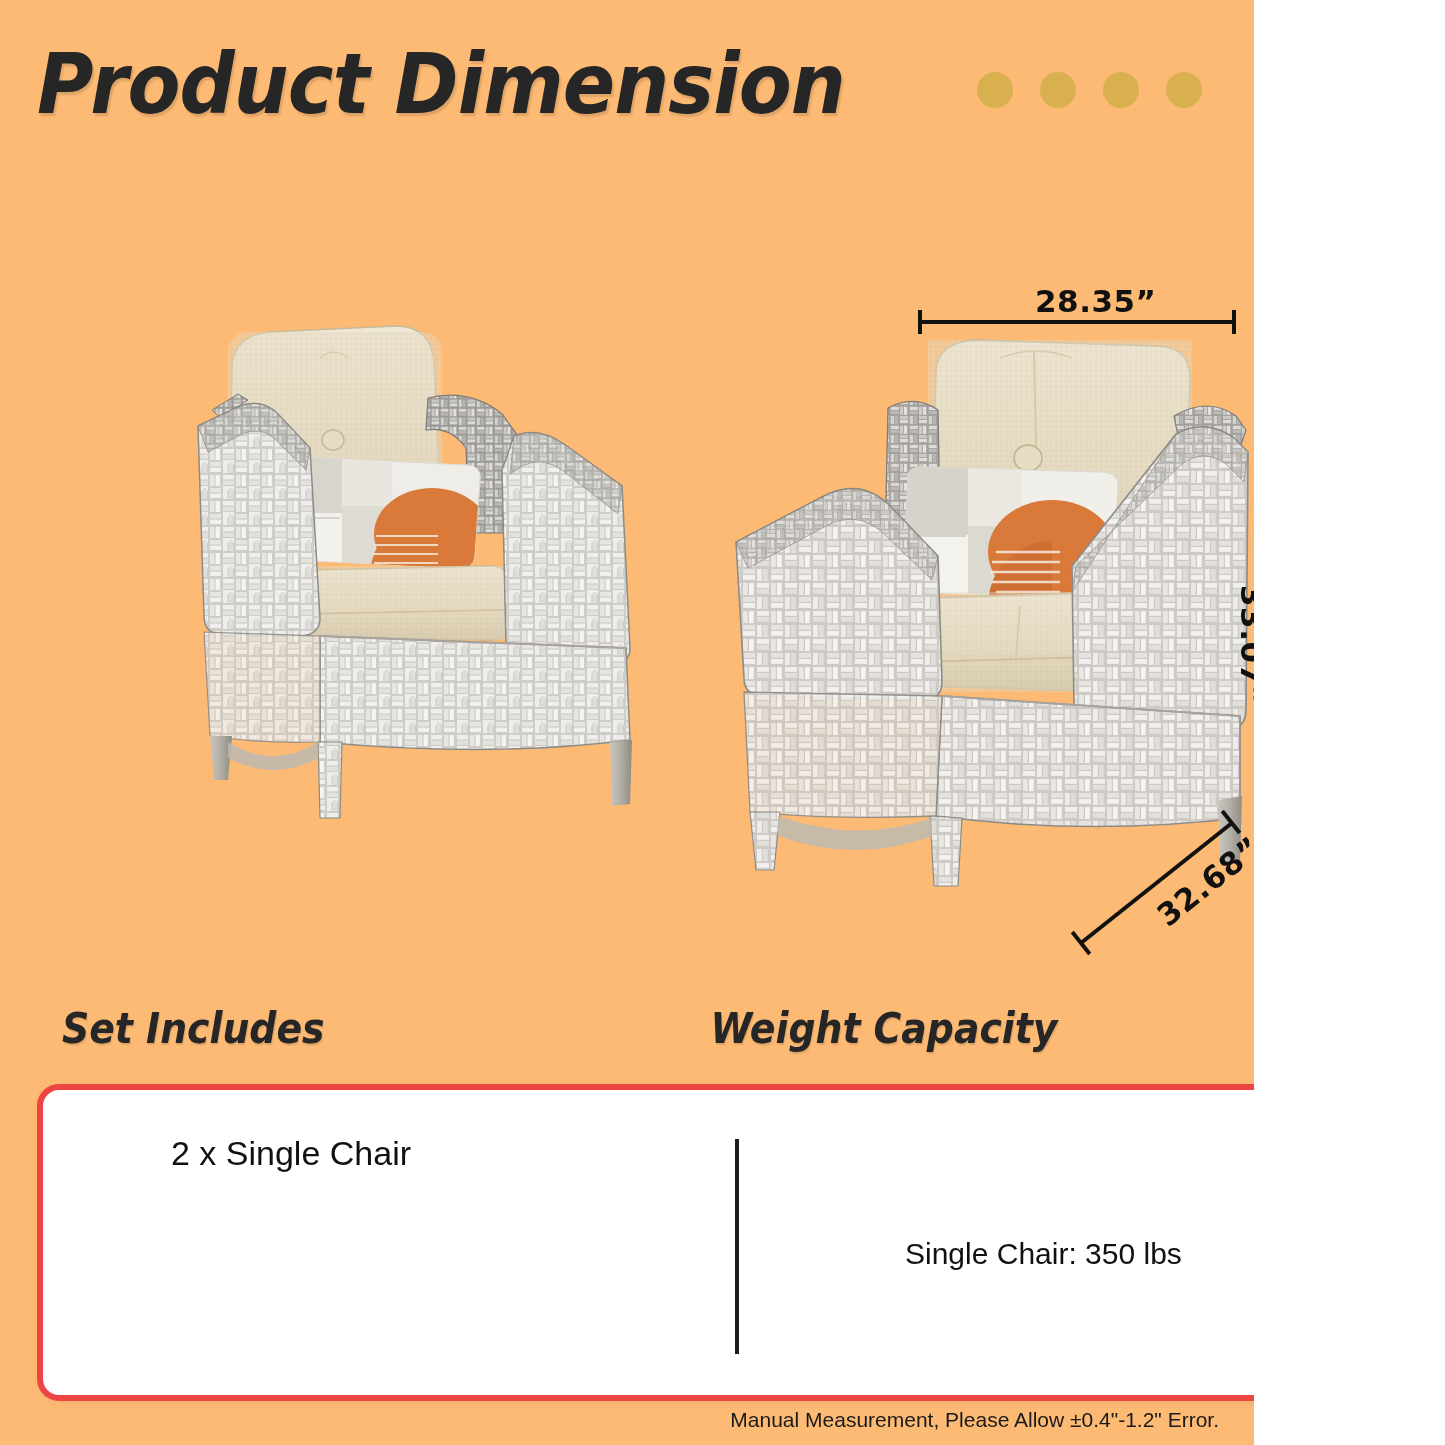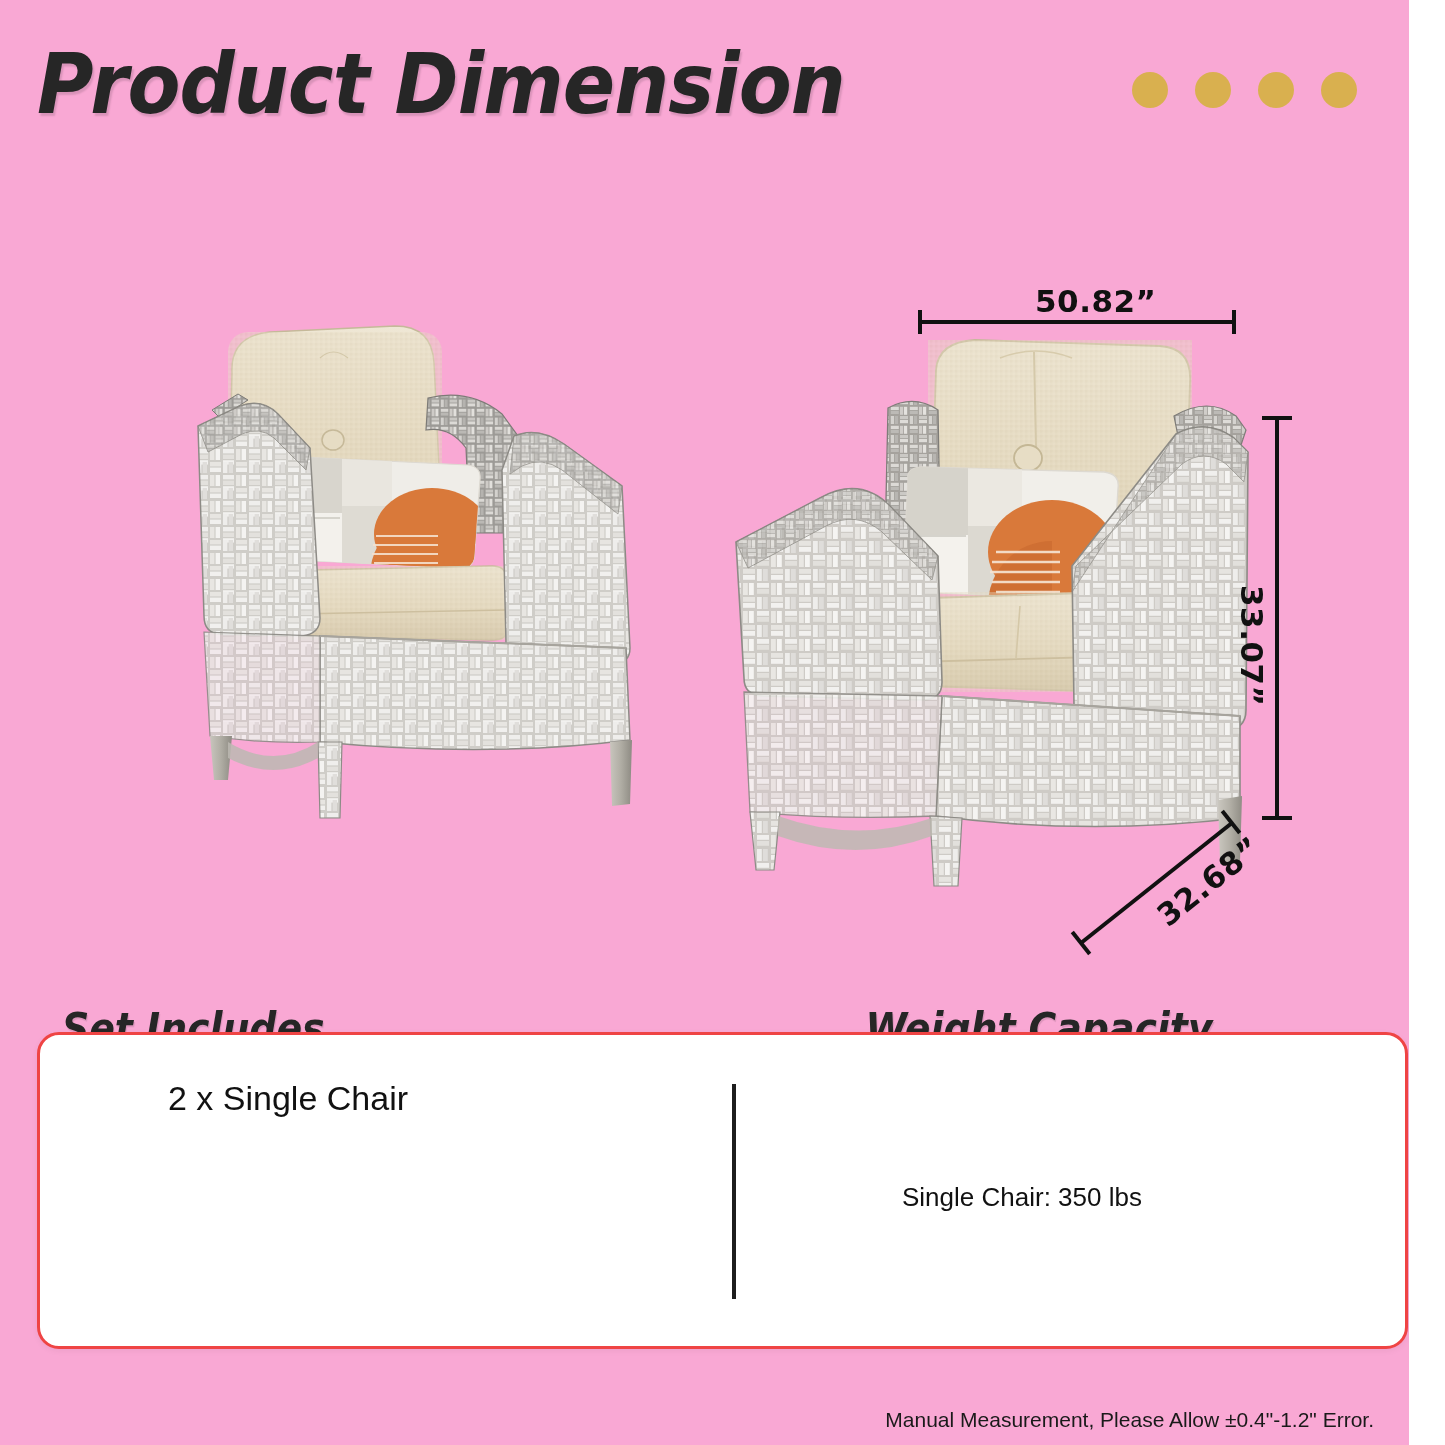--- a/index.html
+++ b/index.html
@@ -5,23 +5,23 @@
   html, body {
     margin: 0;
     padding: 0;
     background: #ffffff;
   }
   body {
     font-family: "Liberation Sans", sans-serif;
   }
   #page {
     position: relative;
-    width: 1409px;
+    width: 1254px;
     height: 1445px;
-    background: #f9a8d4;
+    background: #fdba74;
     overflow: hidden;
   }
 
   
   #title {
     position: absolute;
     left: 37px;
     top: 36px;
     font-family: "DejaVu Sans", sans-serif;
     font-size: 83px;
@@ -112,25 +112,25 @@
     text-shadow: 1px 2px 1px rgba(0,0,0,0.12);
     white-space: nowrap;
   }
   #head-set { left: 62px; top: 1004px; transform-origin: left top; }
   #head-weight { right: 196px; top: 1004px; transform-origin: right top; }
 
   
   #card {
     position: absolute;
     left: 37px;
-    top: 1032px;
+    top: 1084px;
     width: 1371px;
     height: 317px;
     background: #ffffff;
-    border: 3px solid #ef4444;
+    border: 6px solid #ef4444;
     border-radius: 22px;
     box-shadow: 0 2px 6px rgba(0,0,0,0.05);
     box-sizing: border-box;
   }
   #set-list {
     position: absolute;
     left: 128px;
     top: 46px;
   }
   .set-item {
@@ -145,21 +145,21 @@
     left: 692px;
     top: 49px;
     width: 4px;
     height: 215px;
     background: #1d1d1d;
   }
   #weight-text {
     position: absolute;
     left: 862px;
     top: 147px;
-    font-size: 26px;
+    font-size: 30px;
     color: #111;
     white-space: nowrap;
     text-align: center;
   }
 
   
   #footer-note {
     position: absolute;
     right: 35px;
     top: 1408px;
@@ -377,21 +377,21 @@
       <path d="M230 486 L262 488 L258 556 L234 556 Z" fill="url(#wkL2)" stroke="#8d8b86" stroke-width="1.2"></path>
       <path d="M518 470 L542 466 L540 532 L520 534 Z" fill="url(#legGrad2)"></path>
       <path d="M78 486 Q156 514 232 488 L232 506 Q156 534 78 506 Z" fill="#bdbab2" opacity="0.85"></path>
       <path d="M242 366 L540 386" fill="none" stroke="#a7a49d" stroke-width="2"></path>
     </svg>
   </div>
 
   <div class="dim-line-h" style="left:918px; top:320px; width:318px;"></div>
   <div class="cap-v" style="left:918px; top:310px;"></div>
   <div class="cap-v" style="left:1232px; top:310px;"></div>
-  <div class="dim-label" style="left:1035px; top:283px;">50.82”</div>
+  <div class="dim-label" style="left:1035px; top:283px;">28.35”</div>
 
   <div class="dim-line-v" style="left:1275px; top:416px; height:404px;"></div>
   <div class="cap-h" style="left:1262px; top:416px;"></div>
   <div class="cap-h" style="left:1262px; top:816px;"></div>
   <div class="dim-label" style="left:1270px; top:585px; transform:rotate(90deg); transform-origin:left top;">33.07”</div>
 
   <div id="dim-depth-line" style="left:1081px; top:941px; width:192px; transform:rotate(-38.5deg);"></div>
   <div class="cap-diag" style="left:1079px; top:929px; transform:rotate(-38.5deg);"></div>
   <div class="cap-diag" style="left:1229px; top:808px; transform:rotate(-38.5deg);"></div>
   <div class="dim-label" style="left:1150px; top:905px; transform:rotate(-38.5deg); transform-origin:left top;">32.68”</div>

